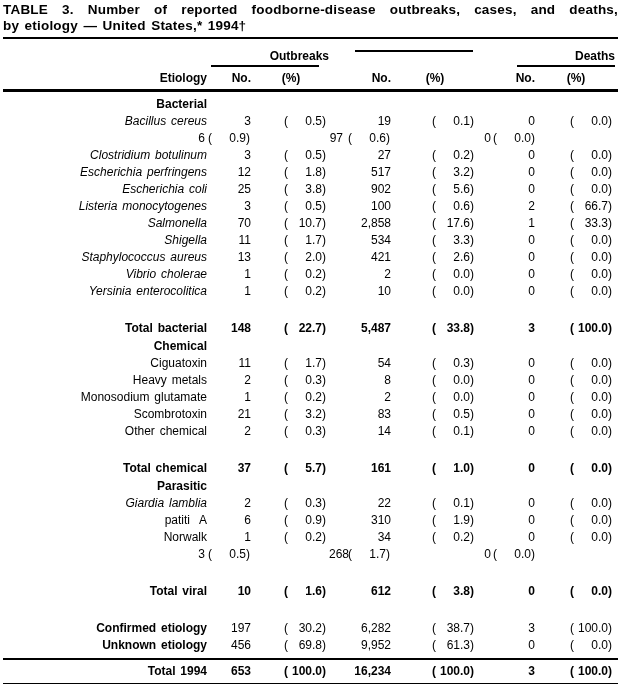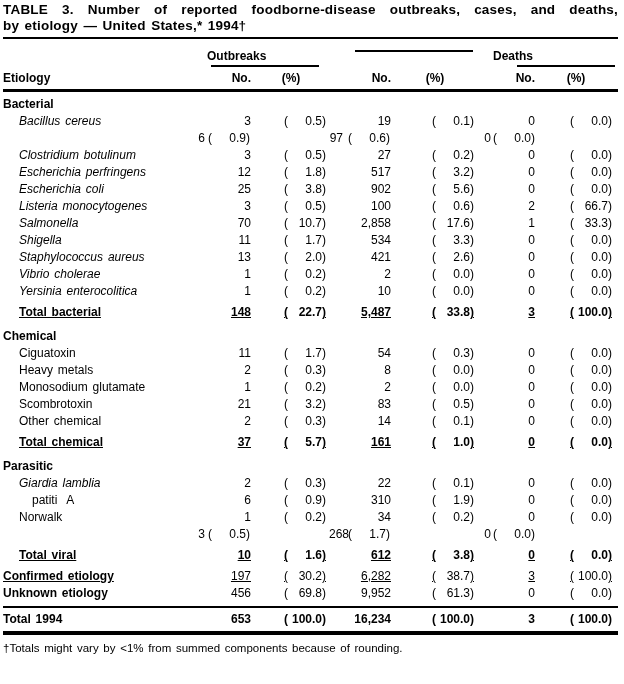--- a/index.html
+++ b/index.html
@@ -18,36 +18,36 @@
 
   
   .grid {
     display:grid;
     grid-template-columns:204px 46px 76px 16px 48px 84px 16px 44px 78px;
   }
 
   
   .ghead { margin-top:10px; }
   .gcell2 { grid-column:2/4; } .gcell5 { grid-column:5/7; } .gcell8 { grid-column:8/10; }
-  .glab { text-align:left; font-weight:bold; line-height:15px; }
+  .glab { text-align:right; font-weight:bold; line-height:15px; }
   .gline { height:2px; background:#000; margin-top:1px; }
   .gl-out  .gline { margin:1px 10px 0 4px; }
   .gl-cas  .gline { margin:1px 4px 0 10px; }
   .gl-dth  .gline { margin:1px 0 0 24px; }
 
   .subhead { margin-top:3px; line-height:17px; }
   .rule-heavy { height:3px; background:#000; margin-top:2px; }
 
   
   .tbody { margin-top:4px; }
   .trow { line-height:17px; min-height:17px; }
-  .gap-sm { margin-top:4px;text-decoration:underline; }
-  .gap-md { margin-top:7px; }
-
-  .c-label { white-space:pre; overflow:hidden; }
+  .gap-sm { margin-top:20px; }
+  .gap-md { margin-top:1px; }
+
+  .c-label { white-space:pre; overflow:hidden;text-align:right; }
   .b  { font-weight:bold; }
   .it { font-style:italic; }
   .ind1 { padding-left:16px; }
   .ind2 { padding-left:29px; }
 
   .c-num { text-align:right; padding-right:2px; }
   .c-pct { text-align:right; padding-right:3px; white-space:nowrap; }
   .c-pct .pv { display:inline-block; width:34px; text-align:right; }
   .c-pcth { text-align:center; }
 

